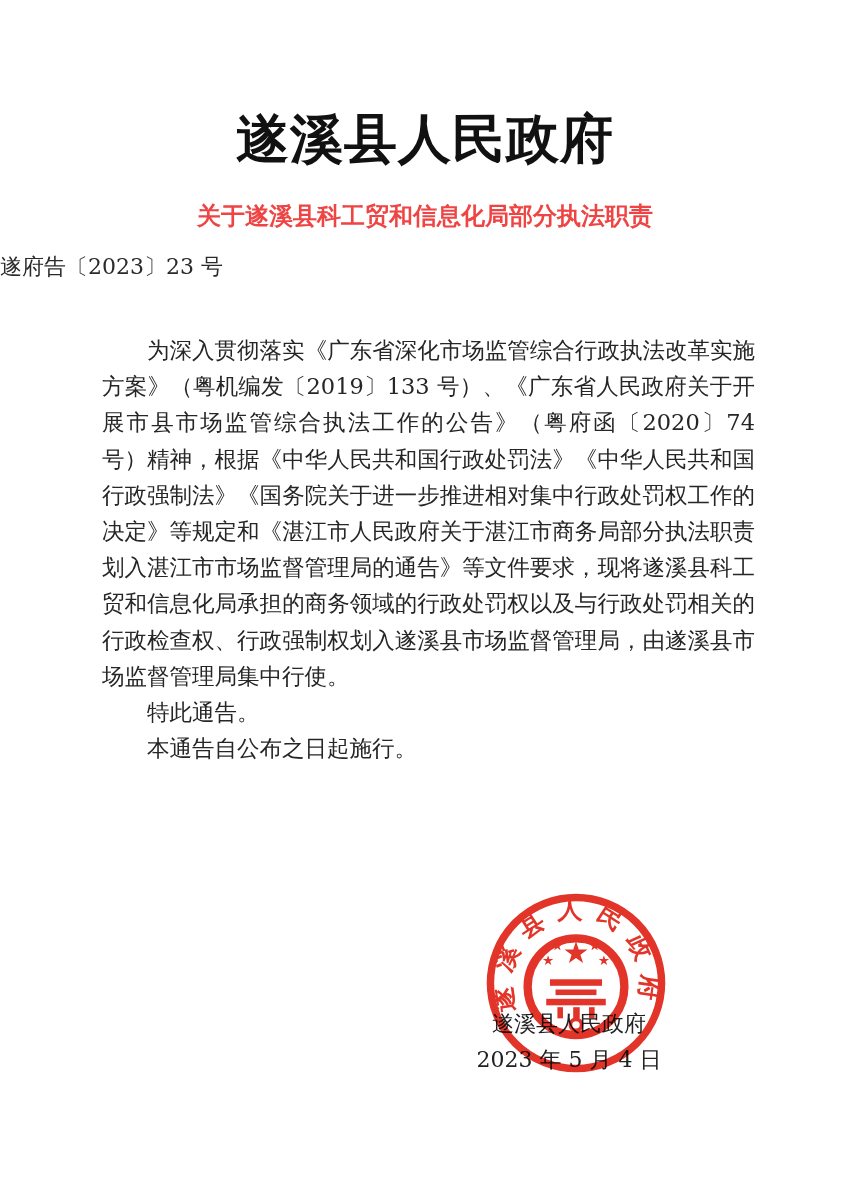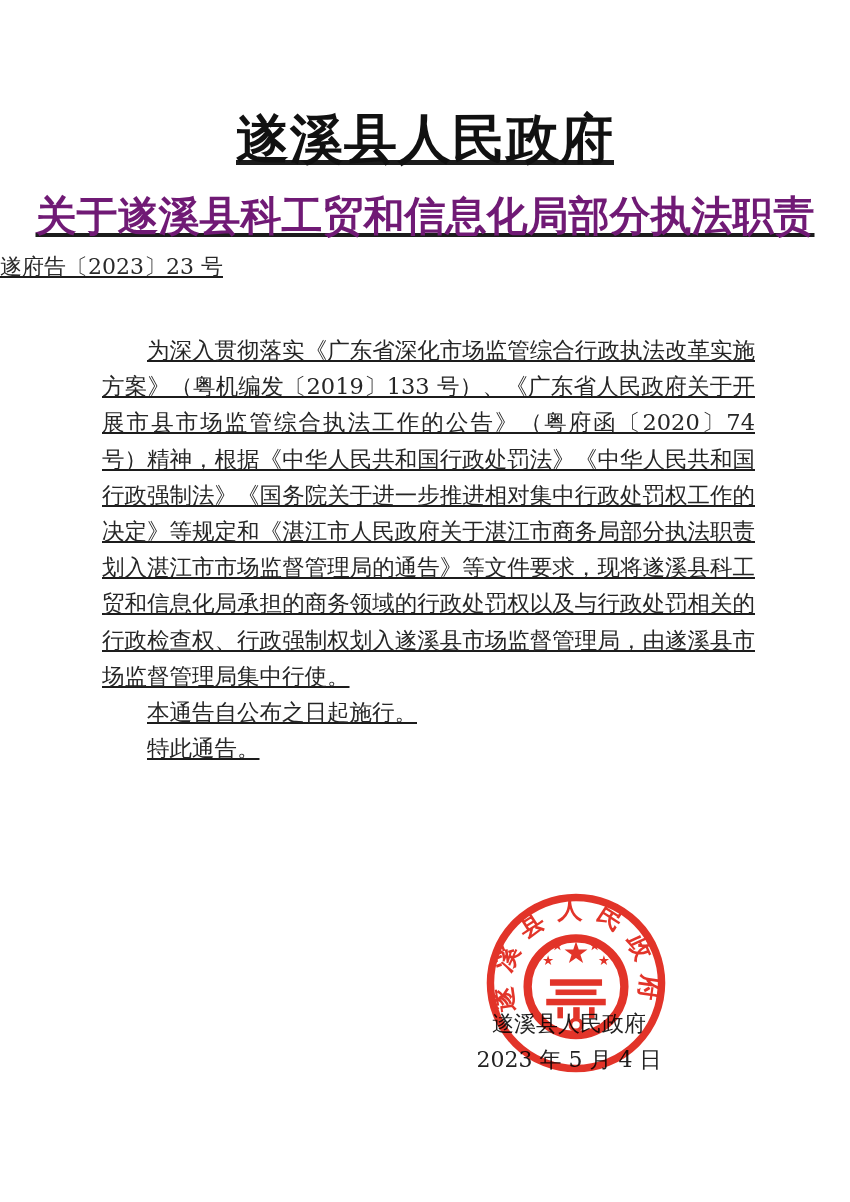--- a/index.html
+++ b/index.html
@@ -5,40 +5,39 @@
   html, body { margin: 0; padding: 0; background: #ffffff; }
   .page {
     position: relative;
     width: 850px;
     height: 1074px;
     background: #ffffff;
     color: #1c1c1c;
     font-family: "DejaVu Serif", "Liberation Serif", serif;
     overflow: hidden;
     box-sizing: border-box;
-    text-decoration: underline;
   }
   .gov-title {
     margin: 0;
     padding-top: 106px;
     text-align: center;
     font-size: 53px;
     line-height: 64px;
     font-weight: 700;
     letter-spacing: 1px;
     color: #111111;
   }
   .doc-subtitle {
     margin-top: 24px;
     text-align: center;
     font-family: "DejaVu Sans", "Liberation Sans", sans-serif;
     font-weight: 700;
-    font-size: 41px;
+    font-size: 24px;
     line-height: 44px;
-    color: #701a75;
+    color: #ef4444;
   }
   .doc-number {
     margin-top: 14px;
     text-align: left;
     font-size: 22px;
     line-height: 30px;
     color: #2a2a2a;
   }
   .body-text {
     margin: 50px 95px 8px 102px;
@@ -81,22 +80,22 @@
   <h1 class="gov-title">遂溪县人民政府</h1>
 
   <div class="doc-subtitle">
     <div>关于遂溪县科工贸和信息化局部分执法职责</div>
   </div>
 
   <div class="doc-number">遂府告〔2023〕23 号</div>
 
   <div class="body-text">
     <p>为深入贯彻落实《广东省深化市场监管综合行政执法改革实施方案》（粤机编发〔2019〕133 号）、《广东省人民政府关于开展市县市场监管综合执法工作的公告》（粤府函〔2020〕74 号）精神，根据《中华人民共和国行政处罚法》《中华人民共和国行政强制法》《国务院关于进一步推进相对集中行政处罚权工作的决定》等规定和《湛江市人民政府关于湛江市商务局部分执法职责划入湛江市市场监督管理局的通告》等文件要求，现将遂溪县科工贸和信息化局承担的商务领域的行政处罚权以及与行政处罚相关的行政检查权、行政强制权划入遂溪县市场监督管理局，由遂溪县市场监督管理局集中行使。</p>
+    <p>特此通告。</p>
     <p>本通告自公布之日起施行。</p>
-    <p>特此通告。</p>
   </div>
 
   <div class="signature-block">
     <div>遂溪县人民政府</div>
     <div>2023 年 5 月 4 日</div>
   </div>
 
   <div class="seal-wrap">
     <svg viewBox="0 0 200 200" xmlns="http://www.w3.org/2000/svg">
       <defs>

